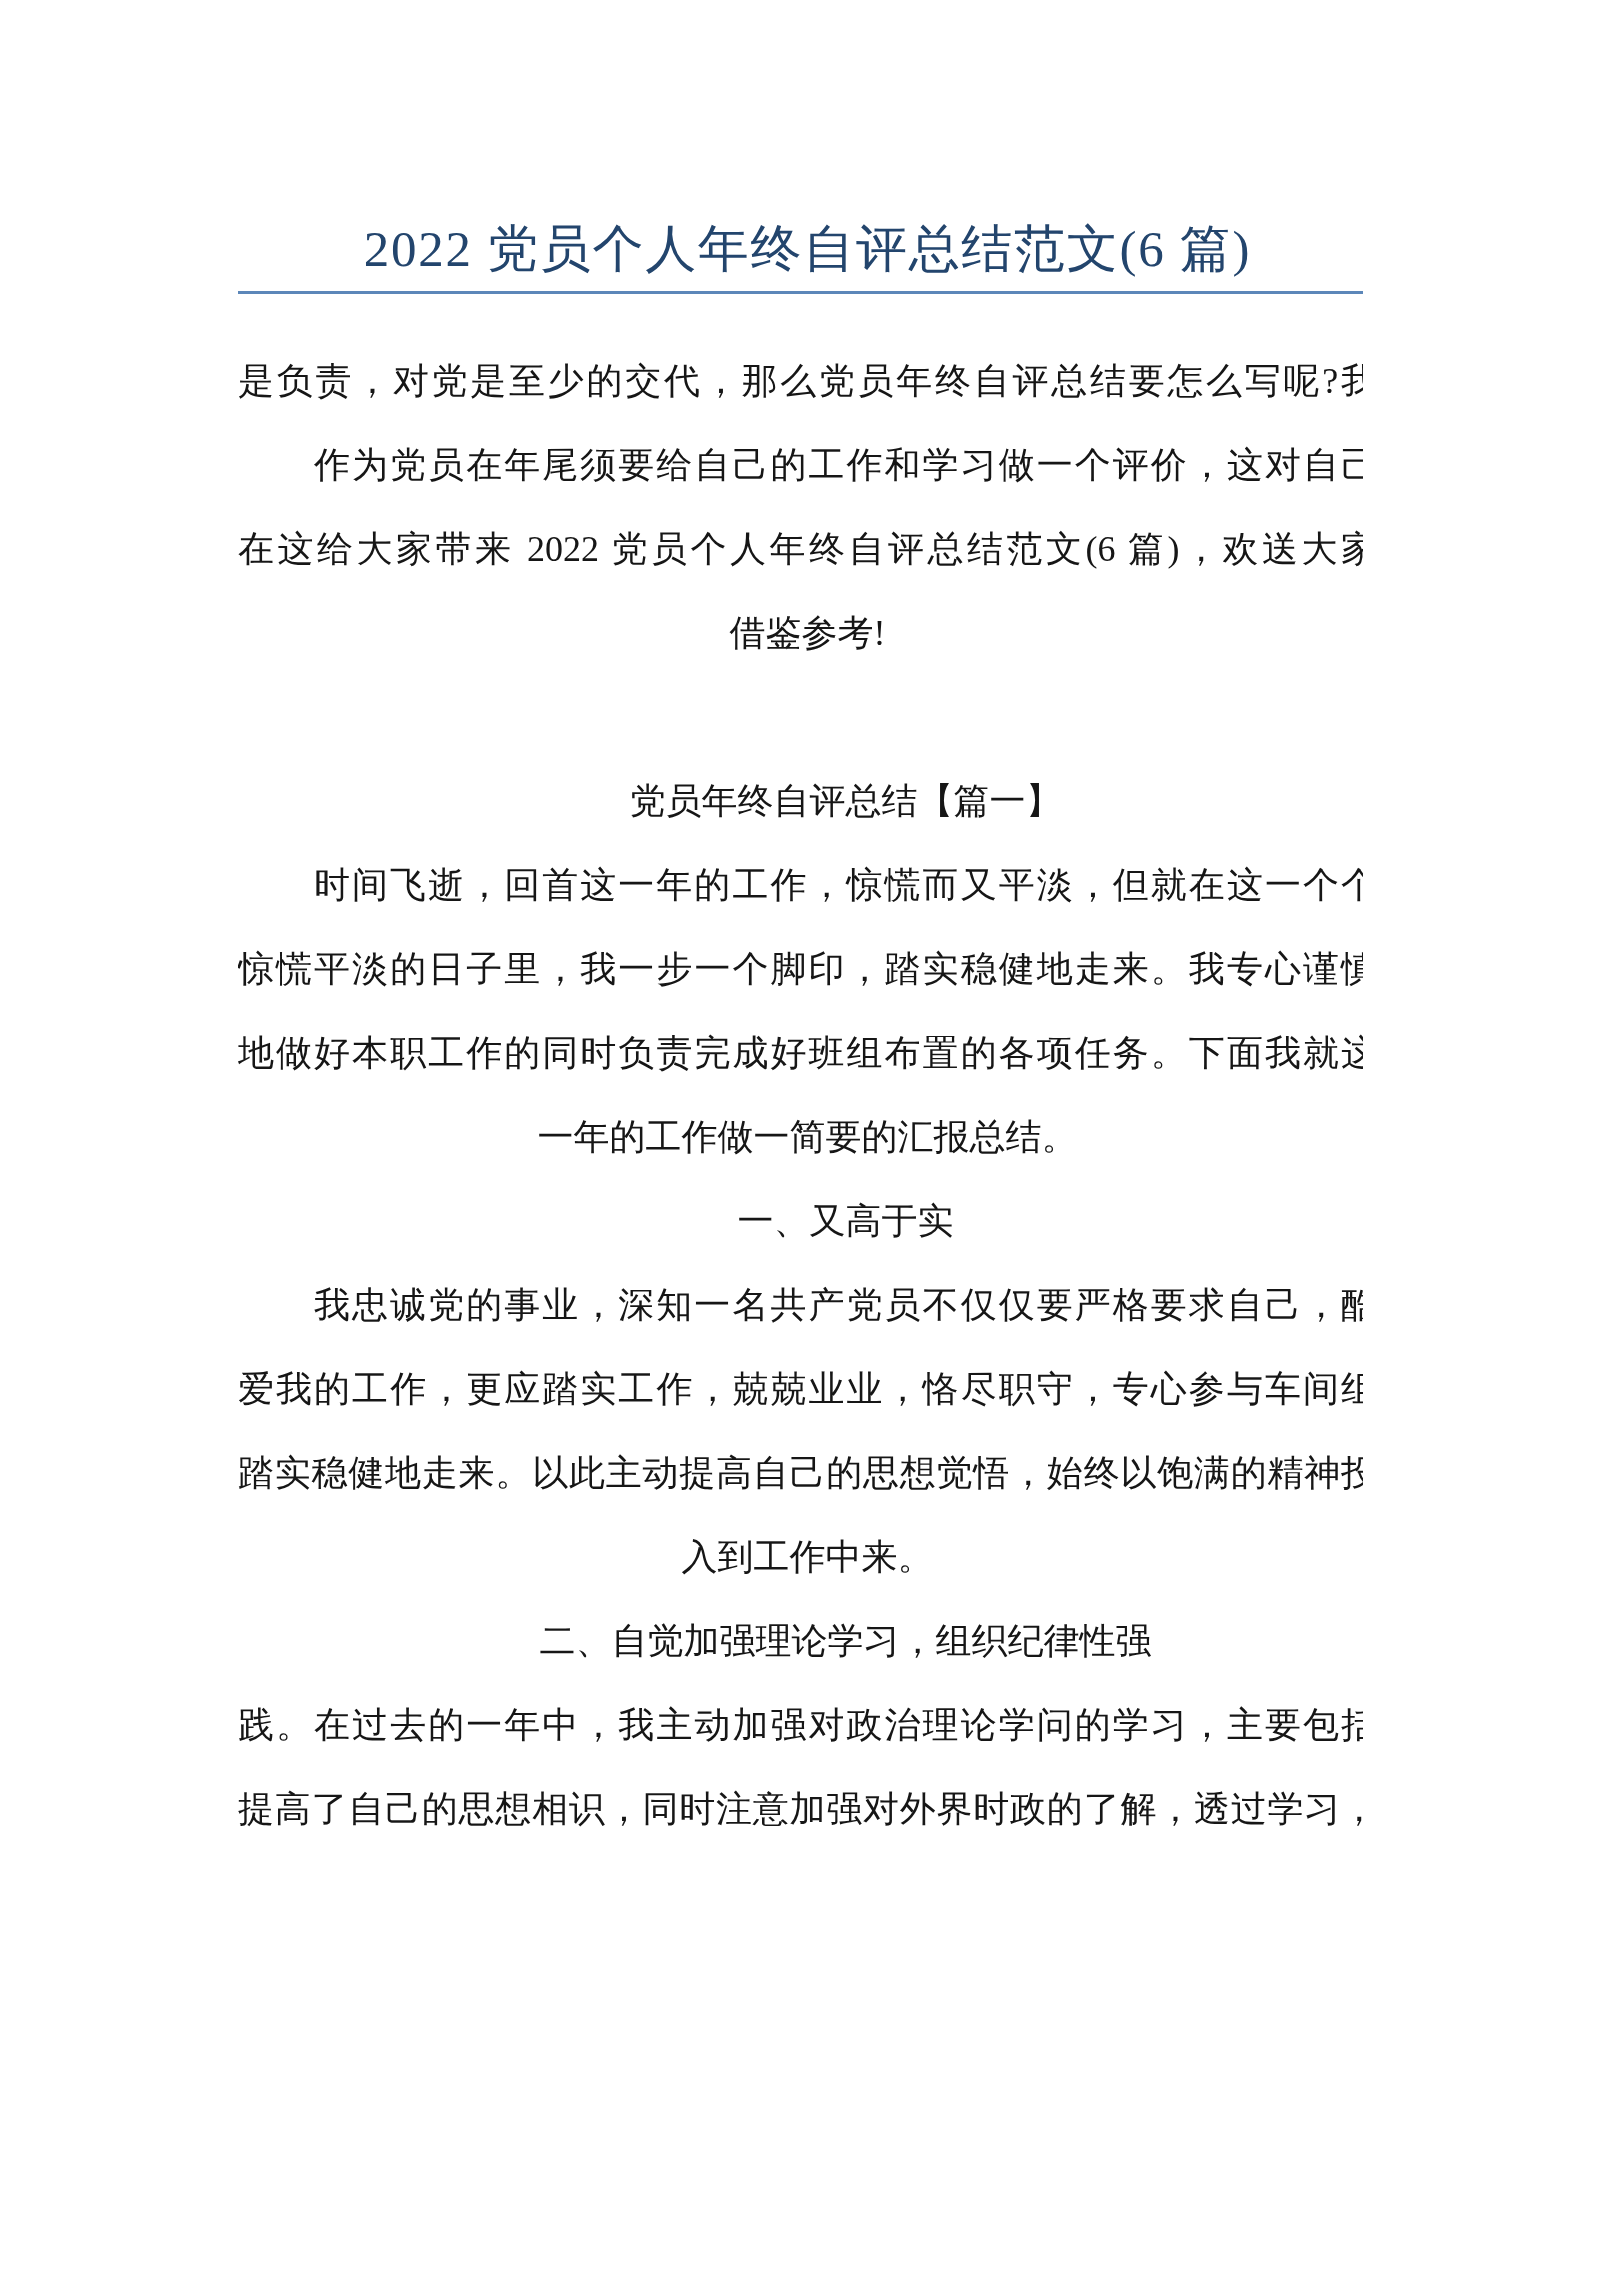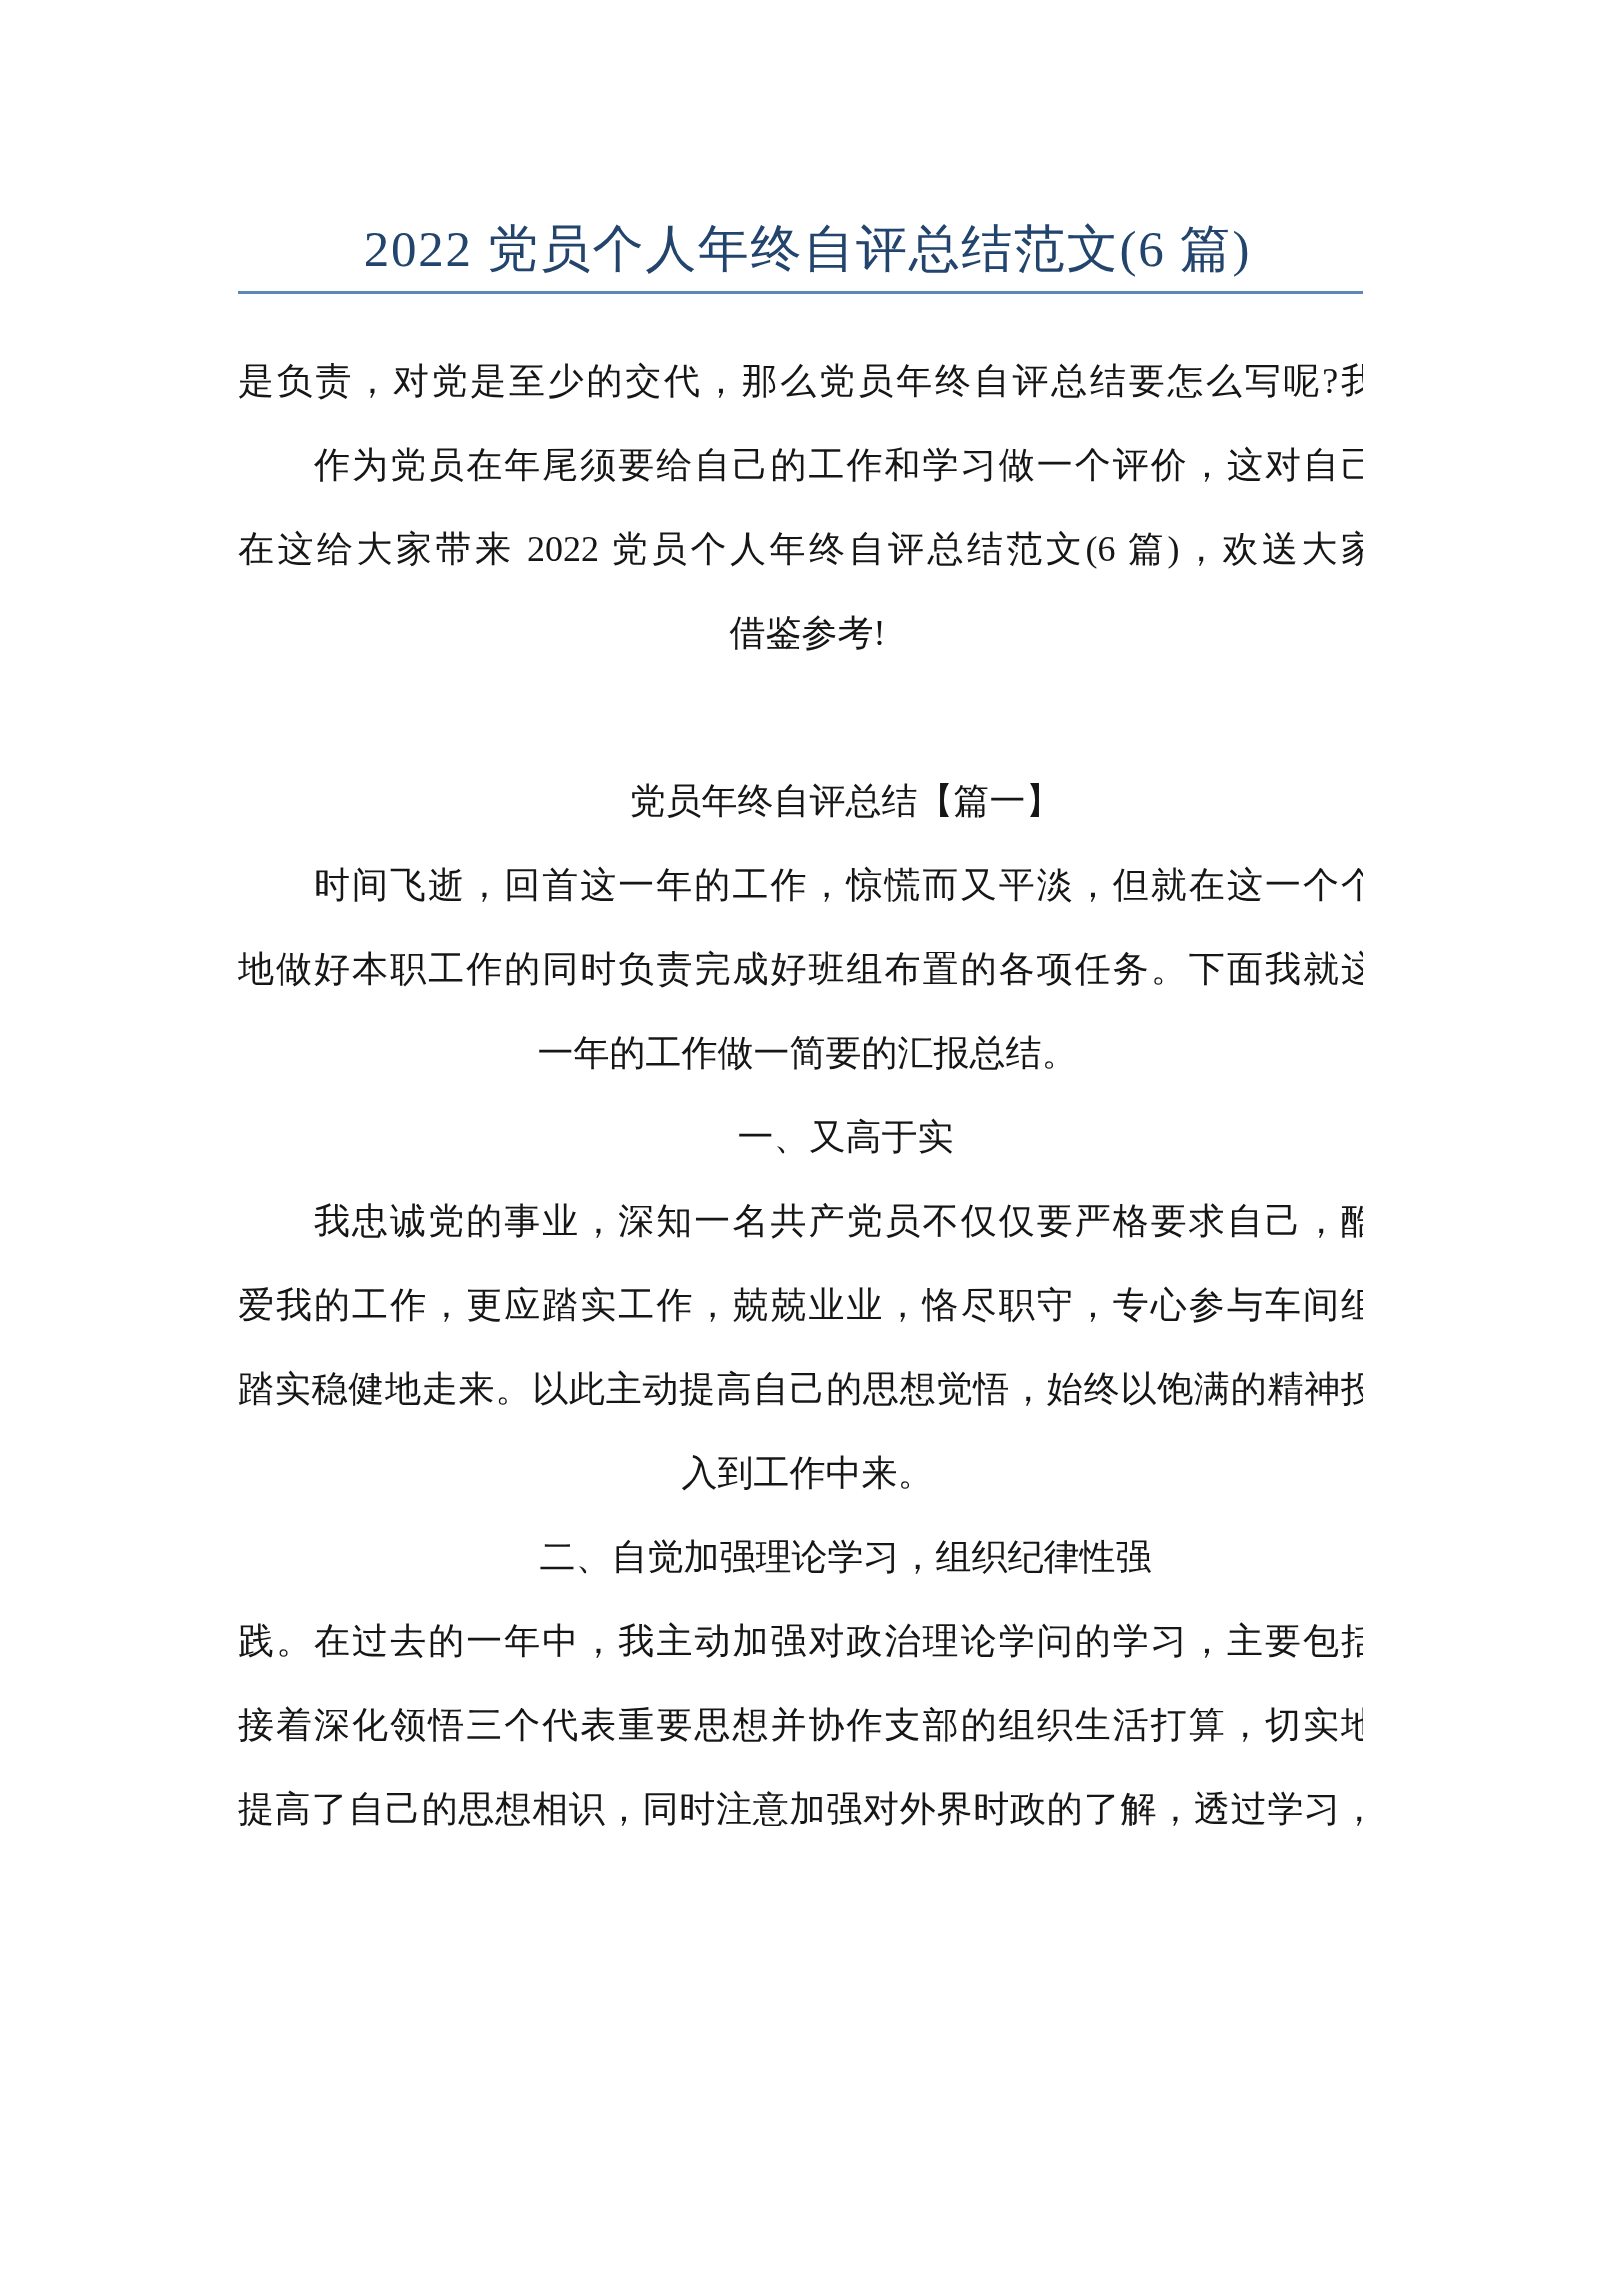--- a/index.html
+++ b/index.html
@@ -77,26 +77,26 @@
   <h1 class="doc-title">2022 党员个人年终自评总结范文(6 篇)</h1>
   <div class="title-divider"></div>
   <div class="doc-body">
       <div class="line fill">是负责，对党是至少的交代，那么党员年终自评总结要怎么写呢?我</div>
       <div class="line indent fill">作为党员在年尾须要给自己的工作和学习做一个评价，这对自己</div>
       <div class="line fill">在这给大家带来 2022 党员个人年终自评总结范文(6 篇)，欢送大家</div>
       <div class="line">借鉴参考!</div>
       <div class="line blank"></div>
       <div class="line indent">党员年终自评总结【篇一】</div>
       <div class="line indent fill">时间飞逝，回首这一年的工作，惊慌而又平淡，但就在这一个个</div>
+      <div class="line fill">惊慌平淡的日子里，我一步一个脚印，踏实稳健地走来。我专心谨慎</div>
       <div class="line fill">地做好本职工作的同时负责完成好班组布置的各项任务。下面我就这</div>
       <div class="line">一年的工作做一简要的汇报总结。</div>
       <div class="line indent">一、又高于实</div>
       <div class="line indent fill">我忠诚党的事业，深知一名共产党员不仅仅要严格要求自己，酷</div>
       <div class="line fill">爱我的工作，更应踏实工作，兢兢业业，恪尽职守，专心参与车间组</div>
       <div class="line fill">踏实稳健地走来。以此主动提高自己的思想觉悟，始终以饱满的精神投</div>
       <div class="line">入到工作中来。</div>
       <div class="line indent">二、自觉加强理论学习，组织纪律性强</div>
       <div class="line fill">践。在过去的一年中，我主动加强对政治理论学问的学习，主要包括</div>
-      <div class="line fill">接着深化领悟三个代表重要思想并协作支部的组织生活打算，切实地</div>
       <div class="line fill">提高了自己的思想相识，同时注意加强对外界时政的了解，透过学习，</div>
     </div>
 </div>
 
 
 </body></html>

